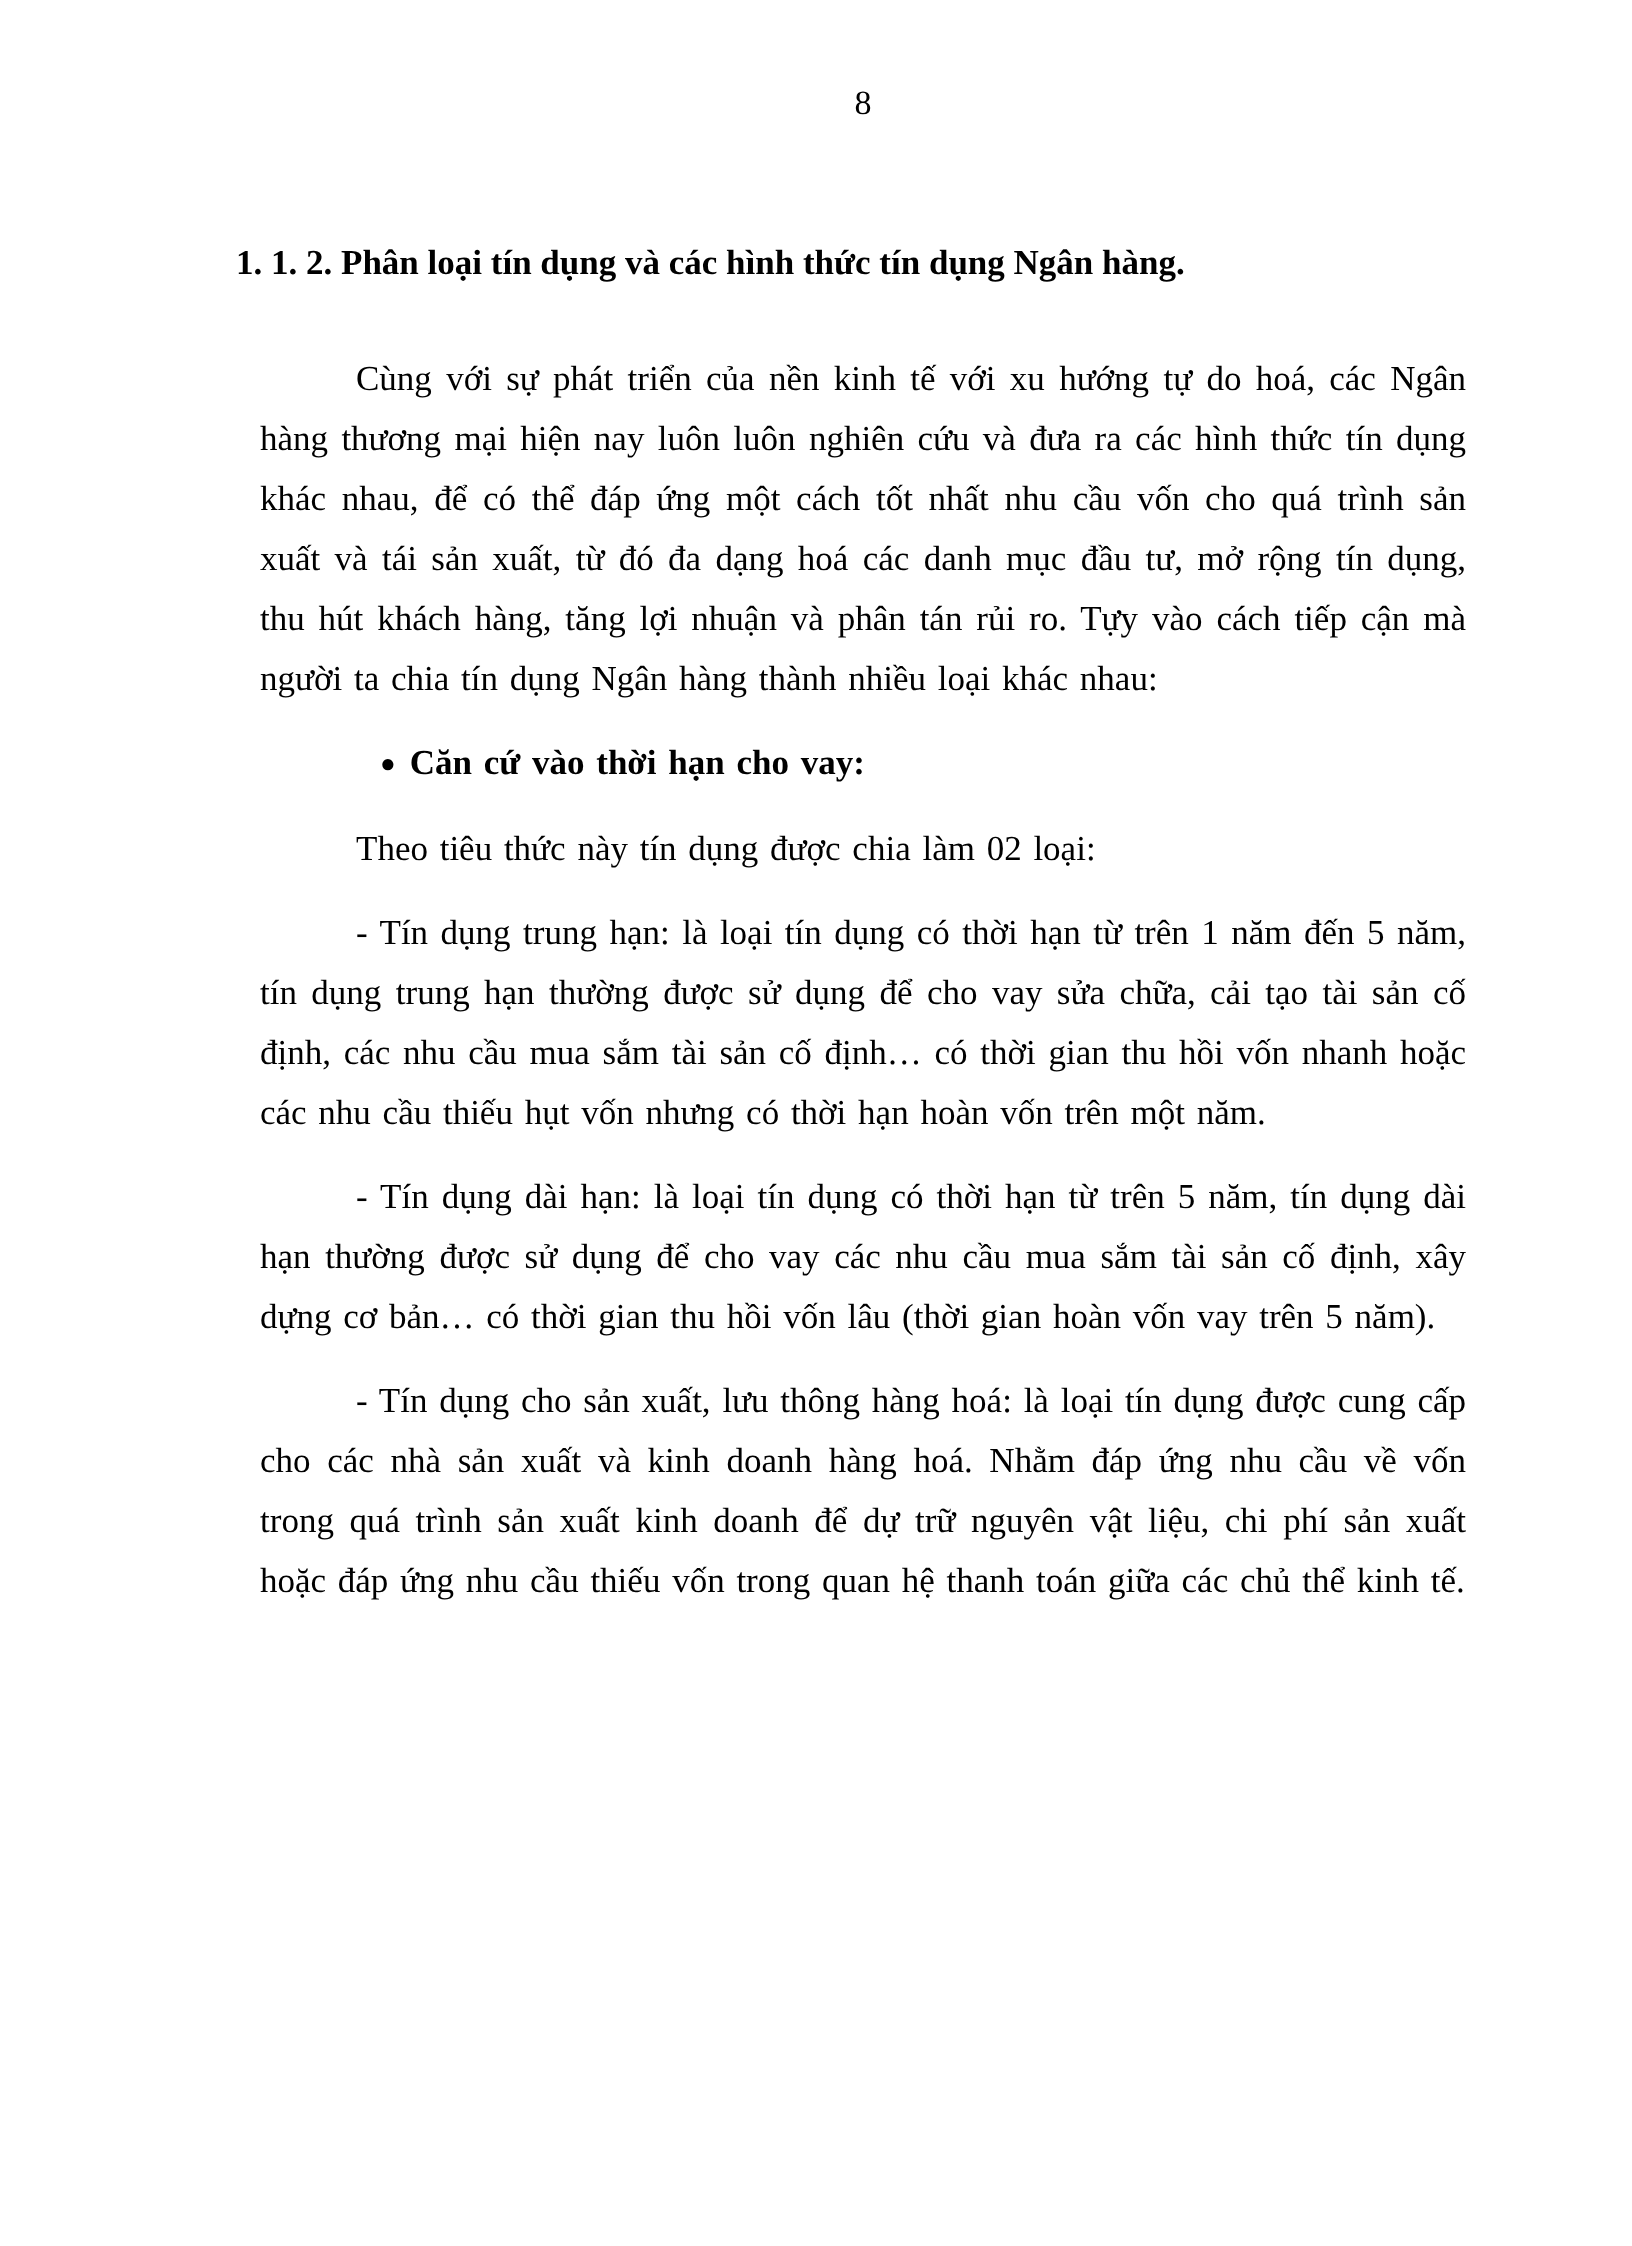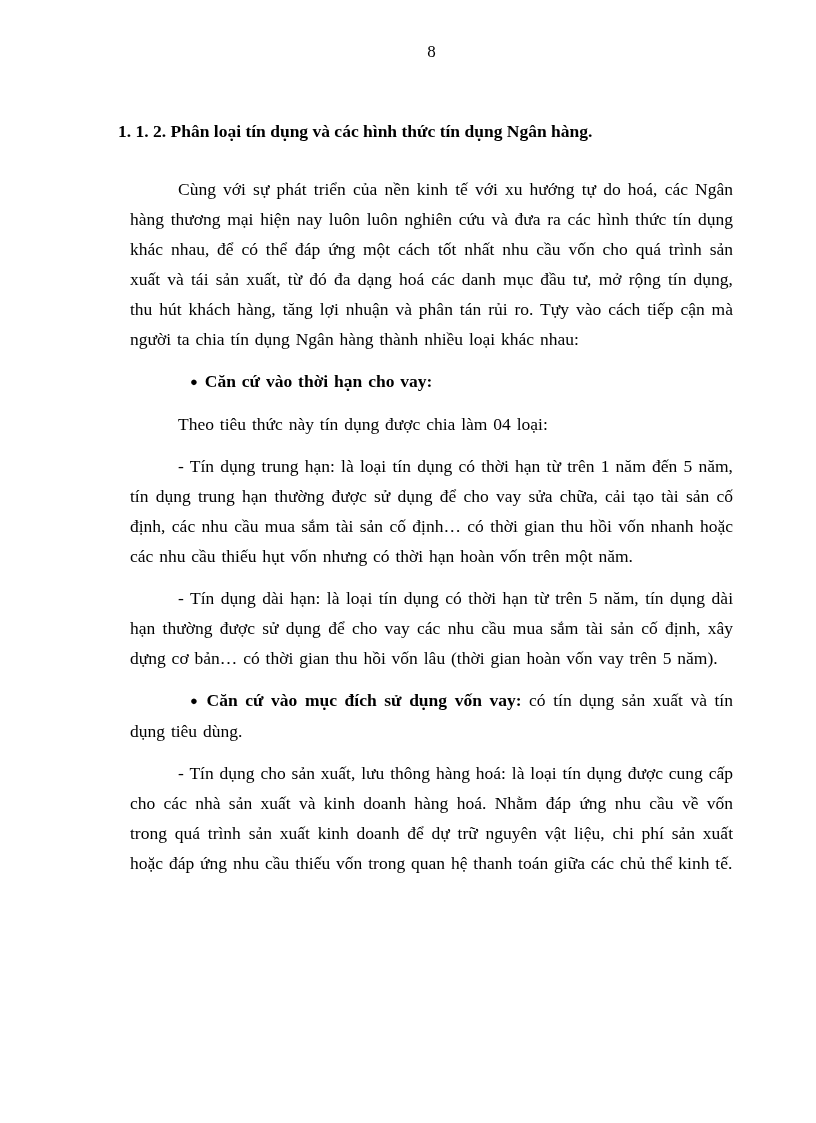--- a/index.html
+++ b/index.html
@@ -57,25 +57,24 @@
 <div class="page">
 
   <div class="page-number">8</div>
 
   <h1 class="heading">1. 1. 2. Phân loại tín dụng và các hình thức tín dụng Ngân hàng.</h1>
 
   <p class="para">Cùng với sự phát triển của nền kinh tế với xu hướng tự do hoá, các Ngân hàng thương mại hiện nay luôn luôn nghiên cứu và đưa ra các hình thức tín dụng khác nhau, để có thể đáp ứng một cách tốt nhất nhu cầu vốn cho quá trình sản xuất và tái sản xuất, từ đó đa dạng hoá các danh mục đầu tư, mở rộng tín dụng, thu hút khách hàng, tăng lợi nhuận và phân tán rủi ro. Tựy vào cách tiếp cận mà người ta chia tín dụng Ngân hàng thành nhiều loại khác nhau:</p>
 
   <p class="para bullet-para"><span class="bullet-char">●</span><span class="bold">Căn cứ vào thời hạn cho vay:</span></p>
 
-  <p class="para">Theo tiêu thức này tín dụng được chia làm 04 loại:</p>
+  <p class="para">Theo tiêu thức này tín dụng được chia làm 02 loại:</p>
 
 
   <p class="para">- Tín dụng trung hạn: là loại tín dụng có thời hạn từ trên 1 năm đến 5 năm, tín dụng trung hạn thường được sử dụng để cho vay sửa chữa, cải tạo tài sản cố định, các nhu cầu mua sắm tài sản cố định… có thời gian thu hồi vốn nhanh hoặc các nhu cầu thiếu hụt vốn nhưng có thời hạn hoàn vốn trên một năm.</p>
 
   <p class="para">- Tín dụng dài hạn: là loại tín dụng có thời hạn từ trên 5 năm, tín dụng dài hạn thường được sử dụng để cho vay các nhu cầu mua sắm tài sản cố định, xây dựng cơ bản… có thời gian thu hồi vốn lâu (thời gian hoàn vốn vay trên 5 năm).</p>
 
-  <p class="para bullet-para"><span class="bullet-char">●</span><span class="bold">Căn cứ vào mục đích sử dụng vốn vay:</span><span> có tín dụng sản xuất và tín dụng tiêu dùng.</span></p>
 
   <p class="para">- Tín dụng cho sản xuất, lưu thông hàng hoá: là loại tín dụng được cung cấp cho các nhà sản xuất và kinh doanh hàng hoá. Nhằm đáp ứng nhu cầu về vốn trong quá trình sản xuất kinh doanh để dự trữ nguyên vật liệu, chi phí sản xuất hoặc đáp ứng nhu cầu thiếu vốn trong quan hệ thanh toán giữa các chủ thể kinh tế.</p>
 
 
 </div>
 
 </body></html>

